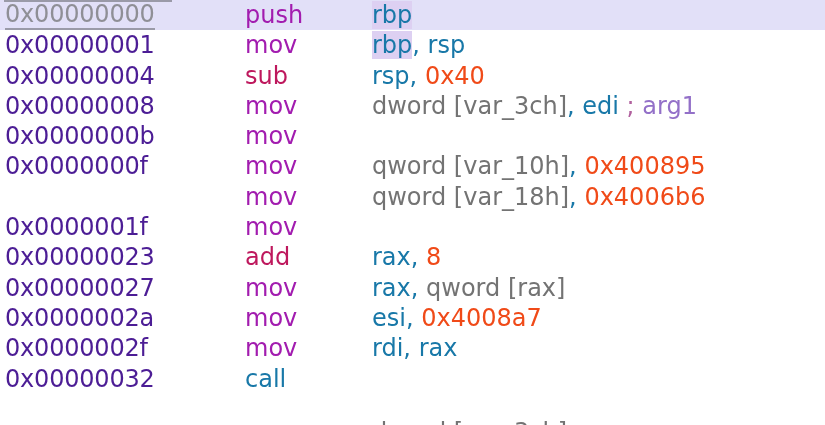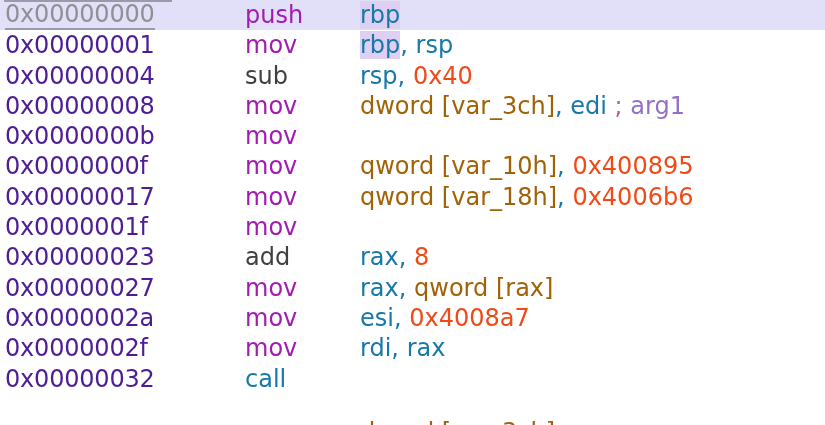--- a/index.html
+++ b/index.html
@@ -59,32 +59,32 @@
     height: 30.3px;
     box-sizing: border-box;
   }
 
   .col-mnem {
     position: absolute;
     left: 245px;
     top: 0;
   }
   .mn-mov    { color: #a21caf; }
-  .mn-arith  { color: #404040; }
+  .mn-arith  { color: #be185d; }
   .mn-flow   { color: #1878a8; }
 
   .col-ops {
     position: absolute;
-    left: 360px;
+    left: 372px;
     top: 0;
     color: #1878a8;
   }
 
   .tok-reg   { color: #1878a8; }
-  .tok-mem   { color: #a16207; margin-top: 15px; }
+  .tok-mem   { color: #737373; margin-top: 15px; }
   .tok-punct { color: #1878a8; }
   .tok-num   { color: #f04a18; }
   .tok-cmt-semi { color: #b0609e; }
   .tok-cmt   { color: #9370c8; }
   .tok-hl    { background: #ddd0f2; }
 
   .partial-row {
     position: absolute;
     left: 0;
     bottom: 0;
@@ -142,21 +142,20 @@
       <div class="asm-row">
         <span class="col-addr">0x0000000b</span>
         <span class="col-mnem mn-mov">mov</span>
       </div>
       <div class="asm-row">
         <span class="col-addr">0x0000000f</span>
         <span class="col-mnem mn-mov">mov</span>
         <span class="col-ops"><span class="tok-mem">qword [var_10h]</span><span class="tok-punct">, </span><span class="tok-num">0x400895</span></span>
       </div>
       <div class="asm-row">
-        <span class="col-addr">0x00000017</span>
         <span class="col-mnem mn-mov">mov</span>
         <span class="col-ops"><span class="tok-mem">qword [var_18h]</span><span class="tok-punct">, </span><span class="tok-num">0x4006b6</span></span>
       </div>
       <div class="asm-row">
         <span class="col-addr">0x0000001f</span>
         <span class="col-mnem mn-mov">mov</span>
       </div>
       <div class="asm-row">
         <span class="col-addr">0x00000023</span>
         <span class="col-mnem mn-arith">add</span>

